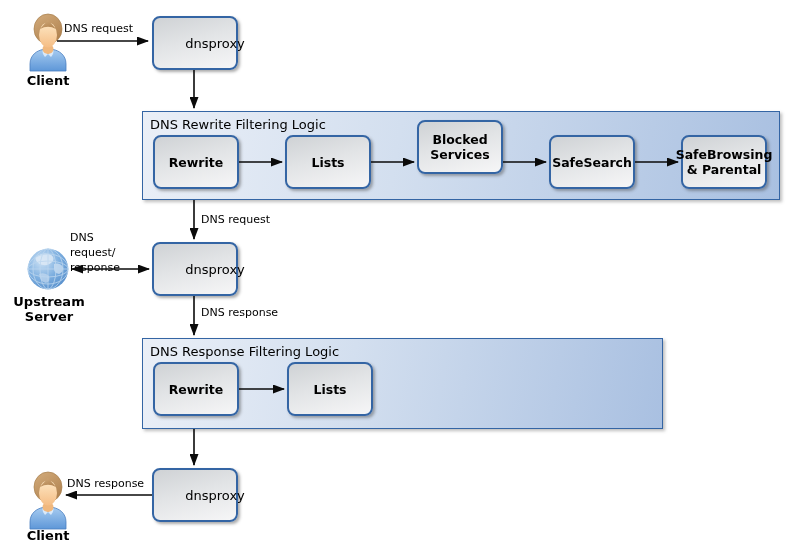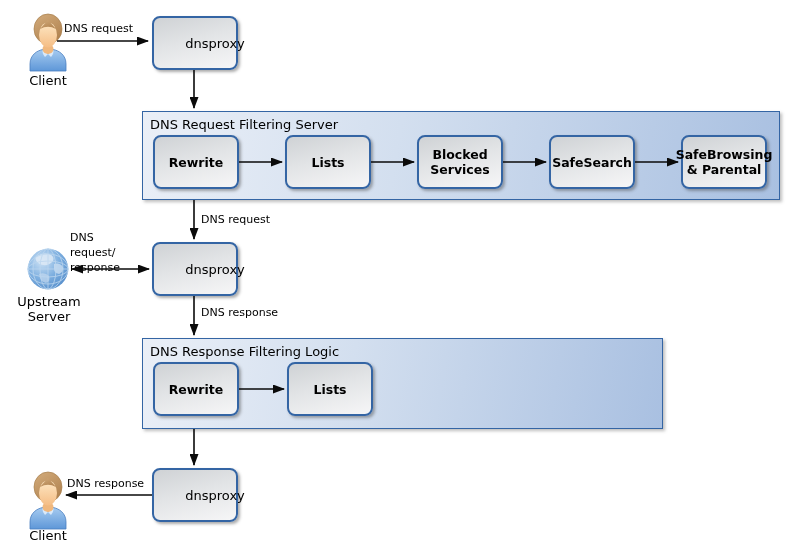--- a/index.html
+++ b/index.html
@@ -18,21 +18,21 @@
   }
   .step{font-size:12.5px;padding:0 1px;font-weight:bold;}
   
   .group{
     position:absolute;box-sizing:border-box;border:1px solid #3465a4;
     background:linear-gradient(100deg,#eaeff7 0%,#d3dfef 40%,#a9c0e1 100%);
     box-shadow:2px 2px 3px rgba(70,70,70,.35);z-index:1;
   }
   .group-title{font-size:13px;padding:5px 0 0 7px;white-space:nowrap;}
   .edge-label{position:absolute;font-size:11px;white-space:pre-line;z-index:4;line-height:15px;}
-  .node-label{position:absolute;font-size:13px;text-align:center;white-space:pre-line;line-height:15px;z-index:4;}
+  .node-label{position:absolute;font-size:13px;text-align:center;white-space:pre-line;line-height:15px;z-index:4;font-weight:bold;}
   .icon-wrap{position:absolute;z-index:3;}
   svg.arrows{position:absolute;left:0;top:0;z-index:5;pointer-events:none;}
 </style>
 </head>
 <body>
 
 <div class="canvas">
 
   <div class="icon-wrap" style="left:26px;top:13px;">
     <svg width="44" height="59" viewBox="0 0 44 59">
@@ -61,29 +61,29 @@
   </div>
   <div class="node-label" style="left:17px;top:73px;width:62px;">Client</div>
 
   <div class="edge-label" style="left:64px;top:21px;">DNS request</div>
 
   <div class="node" style="left:152px;top:16px;">
     <span>dnsproxy</span>
   </div>
 
   <div class="group" style="left:142px;top:111px;width:638px;height:89px;">
-    <div class="group-title">DNS Request Filtering Server</div>
+    <div class="group-title">DNS Rewrite Filtering Logic</div>
   </div>
   <div class="node step" style="left:153px;top:135px;">
     <span>Rewrite</span>
   </div>
   <div class="node step" style="left:285px;top:135px;">
     <span>Lists</span>
   </div>
-  <div class="node step" style="left:417px;top:135px;">
+  <div class="node step" style="left:417px;top:120px;">
     <span>Blocked Services</span>
   </div>
   <div class="node step" style="left:681px;top:135px;">
     <span>SafeBrowsing &amp; Parental</span>
   </div>
   <div class="node step" style="left:549px;top:135px;">
     <span>SafeSearch</span>
   </div>
 
   <div class="edge-label" style="left:201px;top:212px;">DNS request</div>

